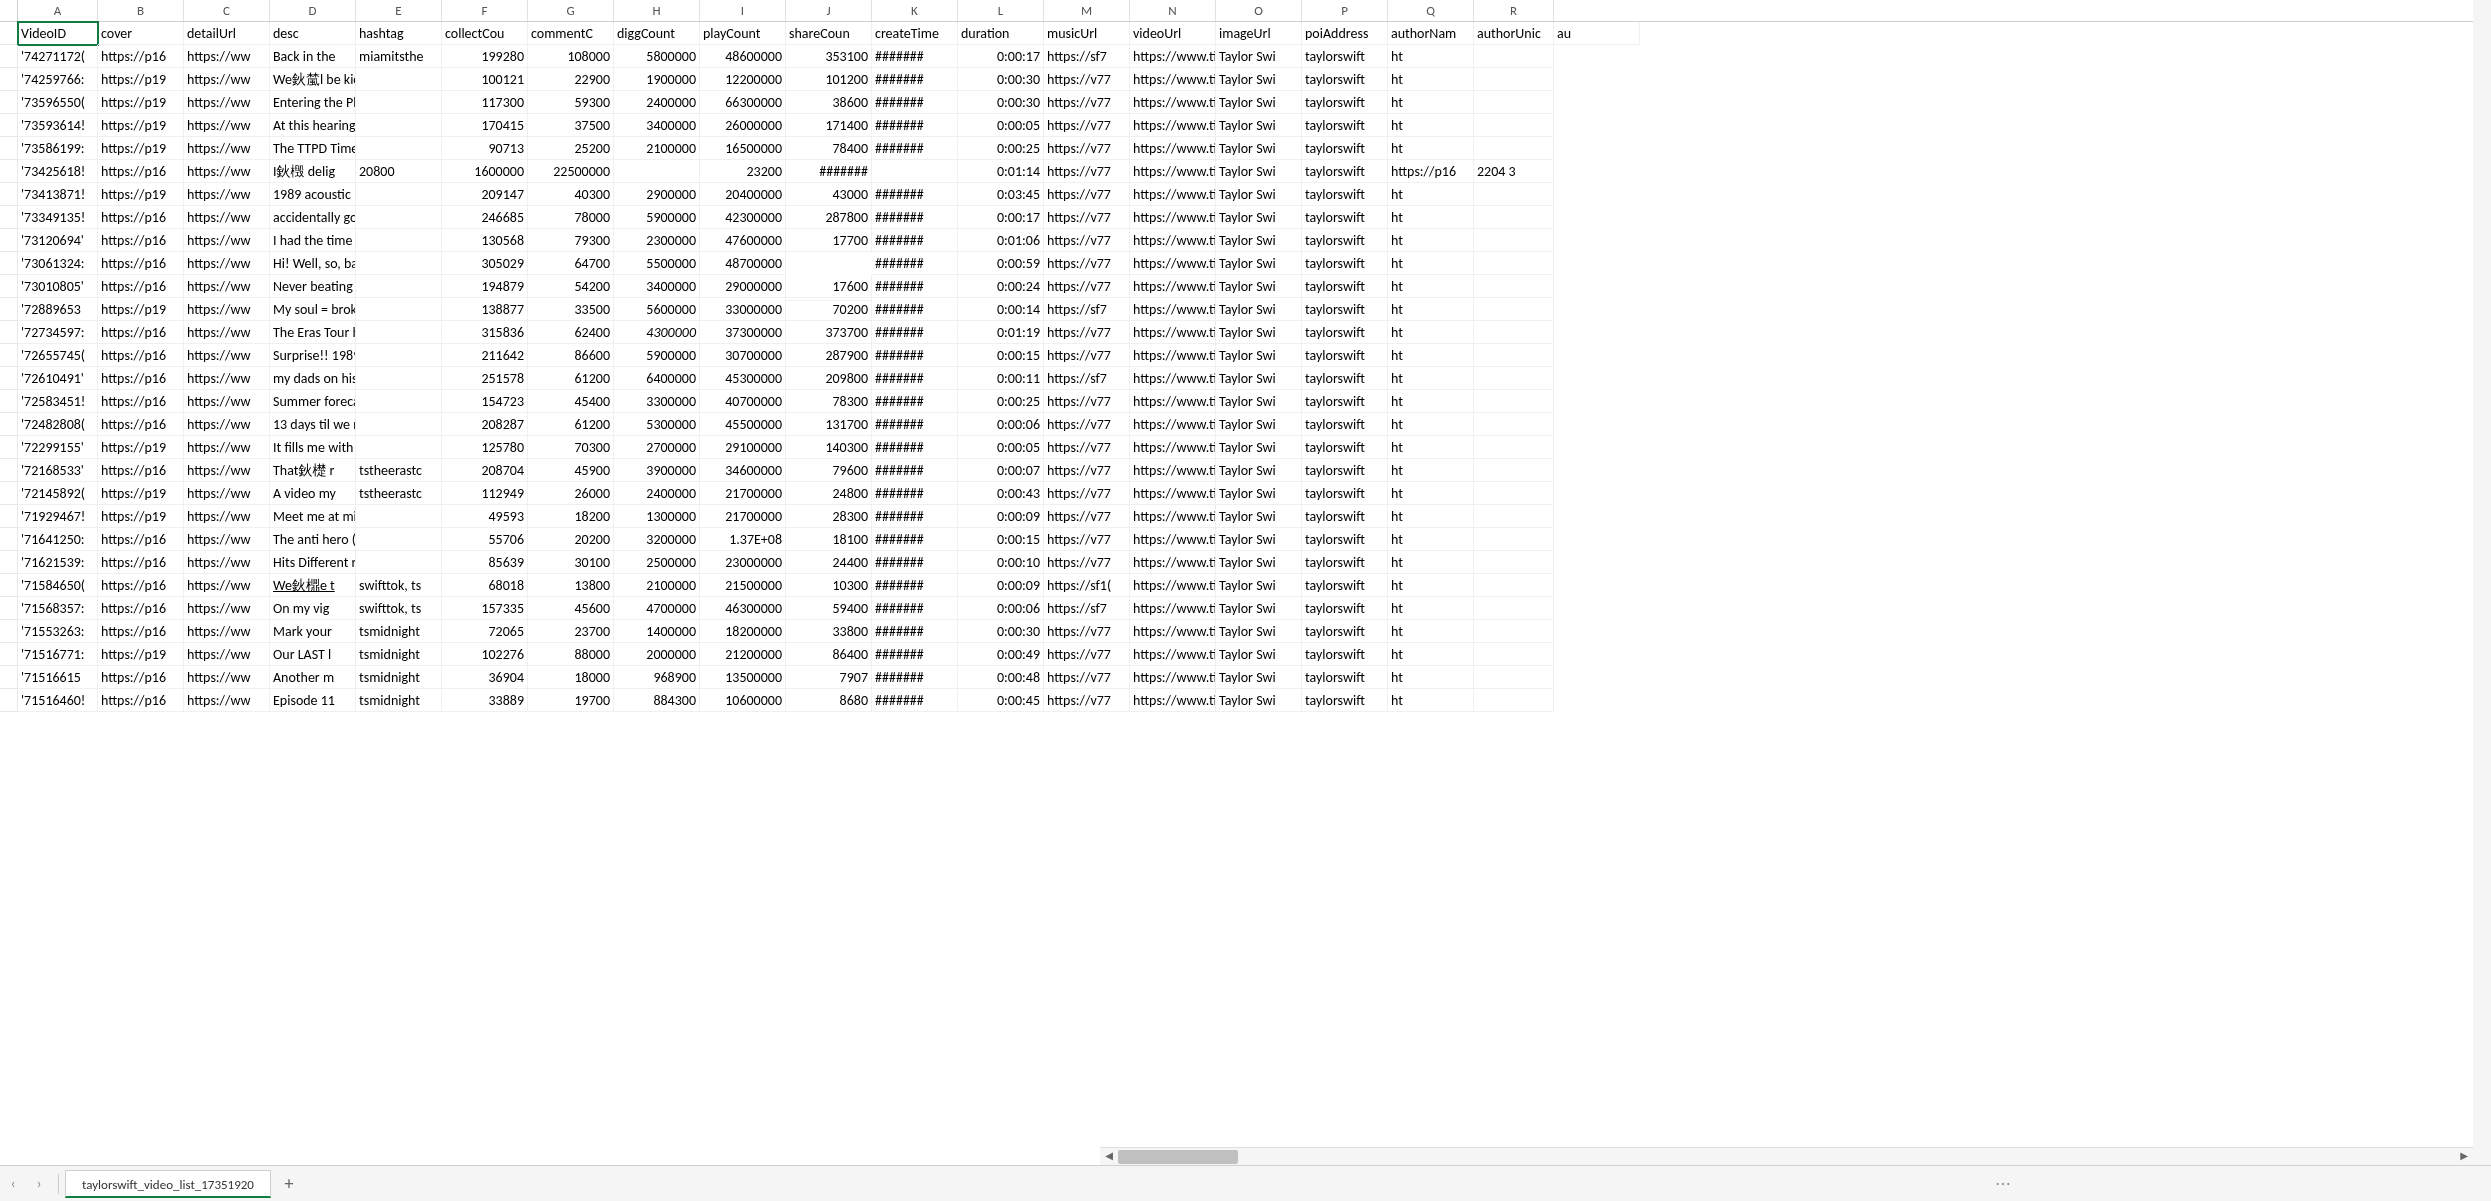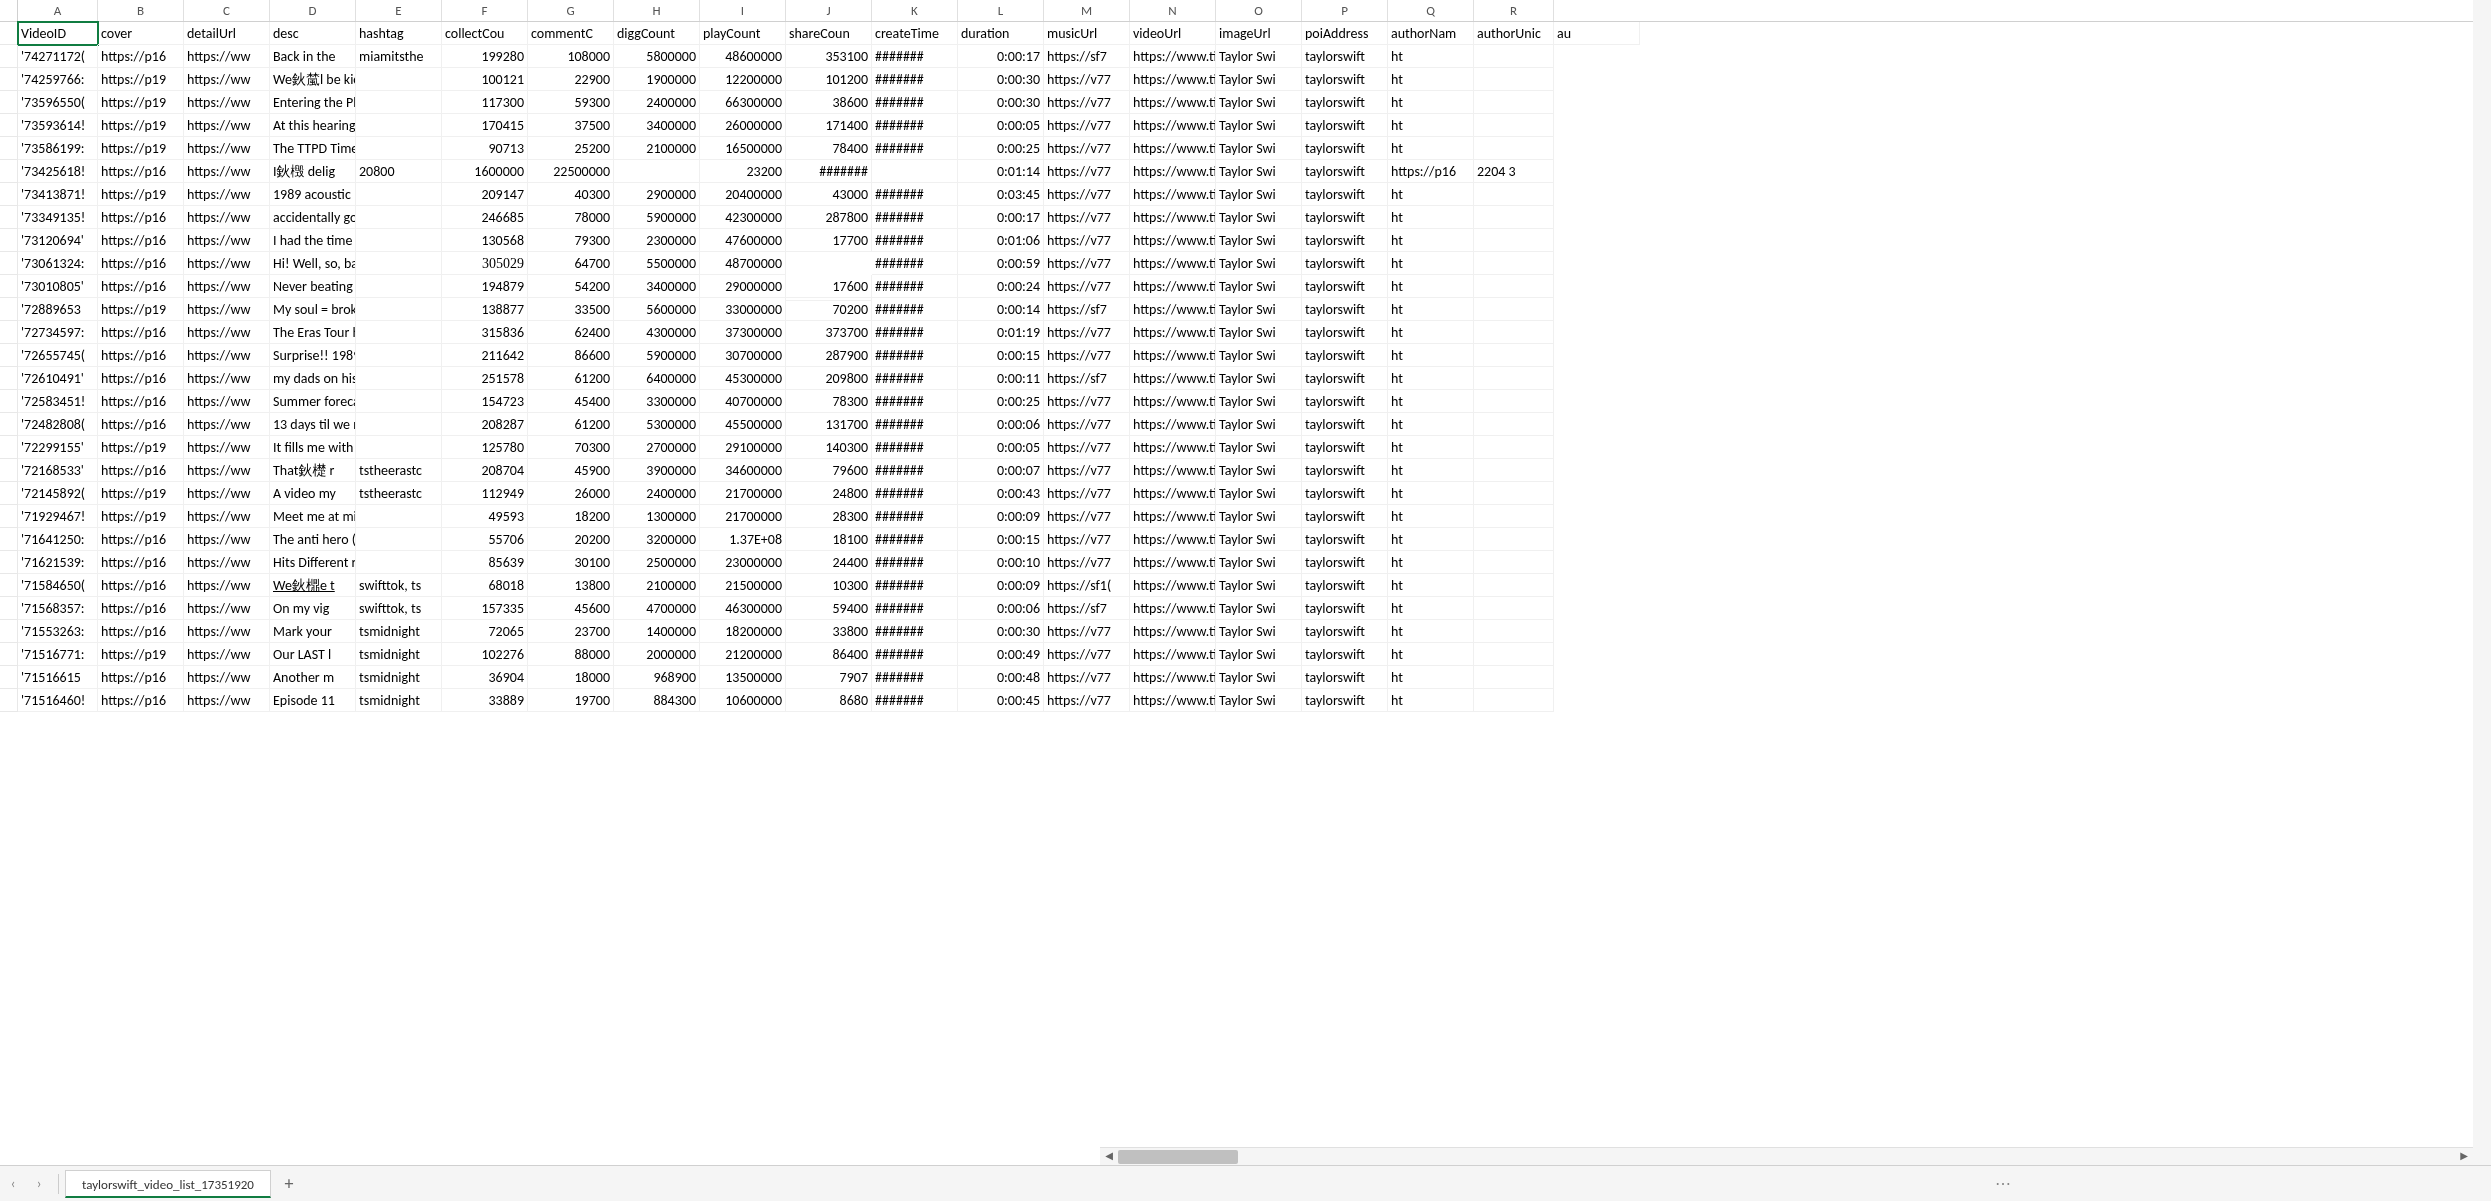--- a/index.html
+++ b/index.html
@@ -394,21 +394,21 @@
         <div class="cell" style="width: 86px;">ht</div>
         <div class="cell" style="width: 80px;"></div>
       </div>
       <div class="row">
         <div class="row-head"></div>
         <div class="cell" style="width: 80px;">'73061324:</div>
         <div class="cell" style="width: 86px;">https://p16</div>
         <div class="cell" style="width: 86px;">https://ww</div>
         <div class="cell" style="width: 86px;">Hi! Well, so, basically</div>
         <div class="cell" style="width: 86px;"></div>
-        <div class="cell num" style="width: 86px; font-family: Liberation Serif, serif;">305029</div>
+        <div class="cell num" style="width: 86px;">305029</div>
         <div class="cell num" style="width: 86px;">64700</div>
         <div class="cell num" style="width: 86px;">5500000</div>
         <div class="cell num" style="width: 86px;">48700000</div>
         <div class="cell num" style="width: 86px; margin-top: 48px;">98100</div>
         <div class="cell" style="width: 86px;">#######</div>
         <div class="cell num" style="width: 86px;">0:00:59</div>
         <div class="cell" style="width: 86px;">https://v77</div>
         <div class="cell" style="width: 86px;">https://www.tiktok.com/aweme/</div>
         <div class="cell" style="width: 86px;">Taylor Swi</div>
         <div class="cell" style="width: 86px;">taylorswift</div>
@@ -459,21 +459,21 @@
       </div>
       <div class="row">
         <div class="row-head"></div>
         <div class="cell" style="width: 80px;">'72734597:</div>
         <div class="cell" style="width: 86px;">https://p16</div>
         <div class="cell" style="width: 86px;">https://ww</div>
         <div class="cell" style="width: 86px;">The Eras Tour has be</div>
         <div class="cell" style="width: 86px;"></div>
         <div class="cell num" style="width: 86px;">315836</div>
         <div class="cell num" style="width: 86px;">62400</div>
-        <div class="cell num" style="width: 86px;">4300000</div>
+        <div class="cell num" style="width: 86px; font-style: italic;">4300000</div>
         <div class="cell num" style="width: 86px;">37300000</div>
         <div class="cell num" style="width: 86px;">373700</div>
         <div class="cell" style="width: 86px;">#######</div>
         <div class="cell num" style="width: 86px;">0:01:19</div>
         <div class="cell" style="width: 86px;">https://v77</div>
         <div class="cell" style="width: 86px;">https://www.tiktok.com/aweme/</div>
         <div class="cell" style="width: 86px;">Taylor Swi</div>
         <div class="cell" style="width: 86px;">taylorswift</div>
         <div class="cell" style="width: 86px;">ht</div>
         <div class="cell" style="width: 80px;"></div>

